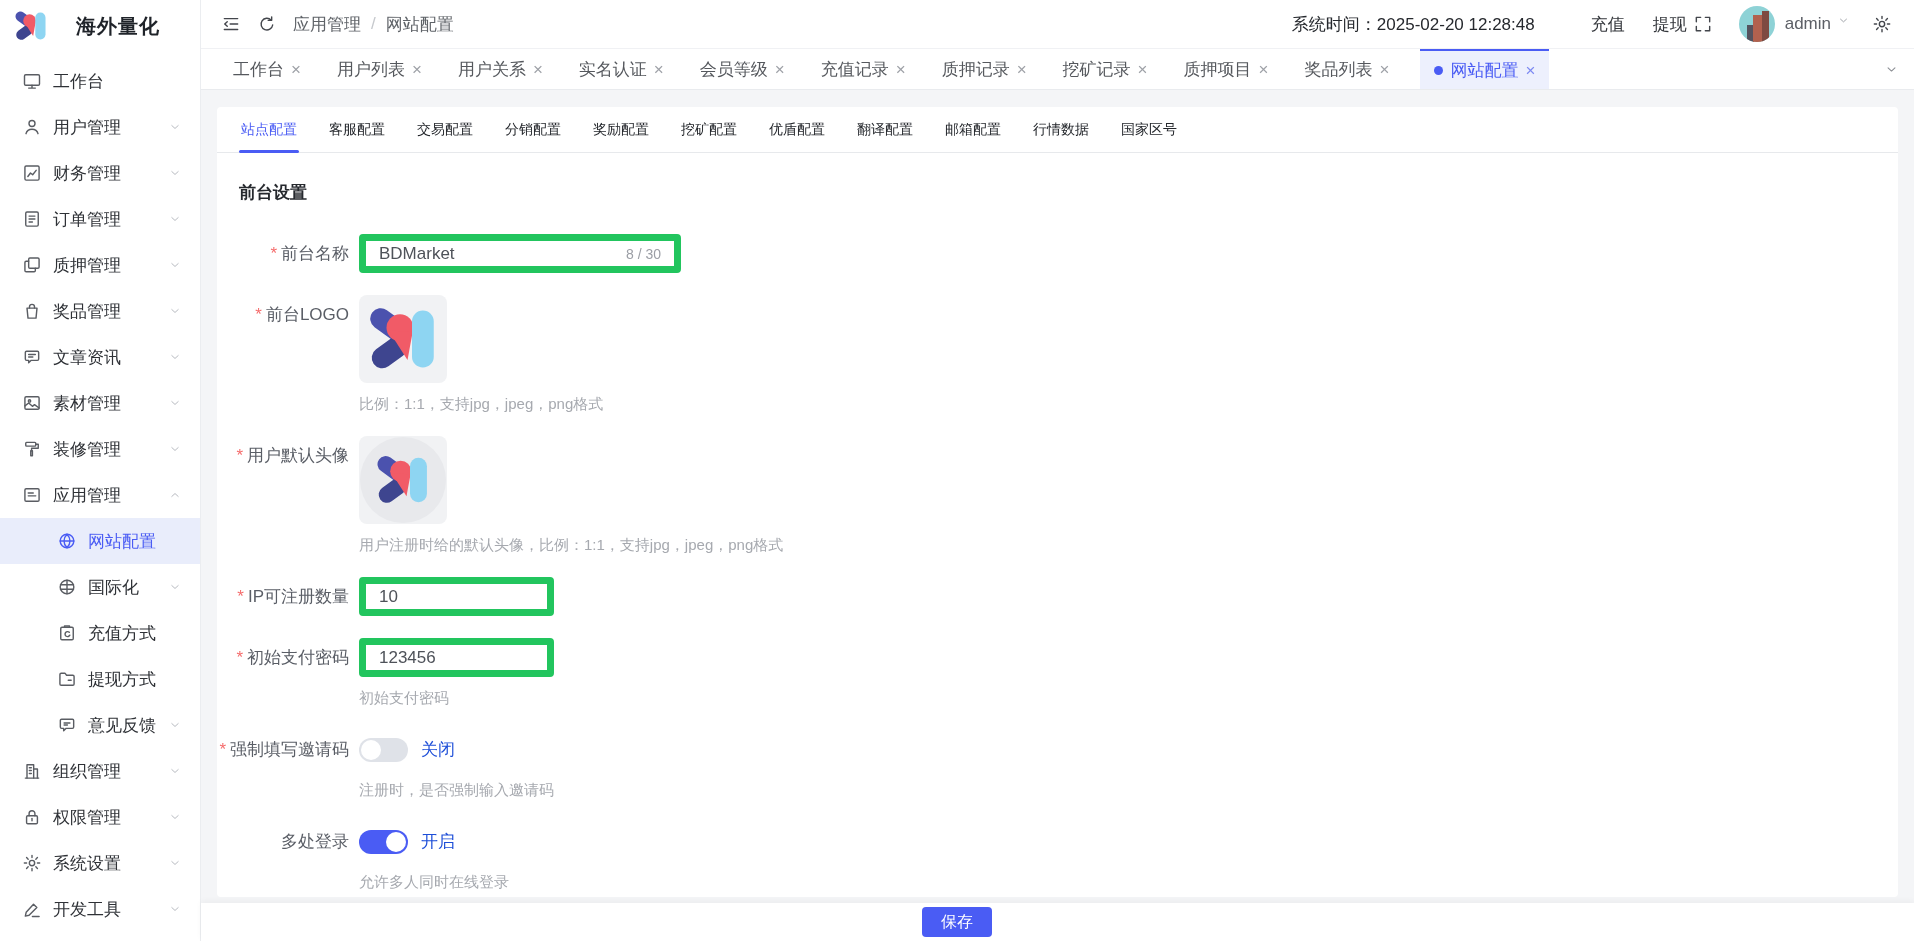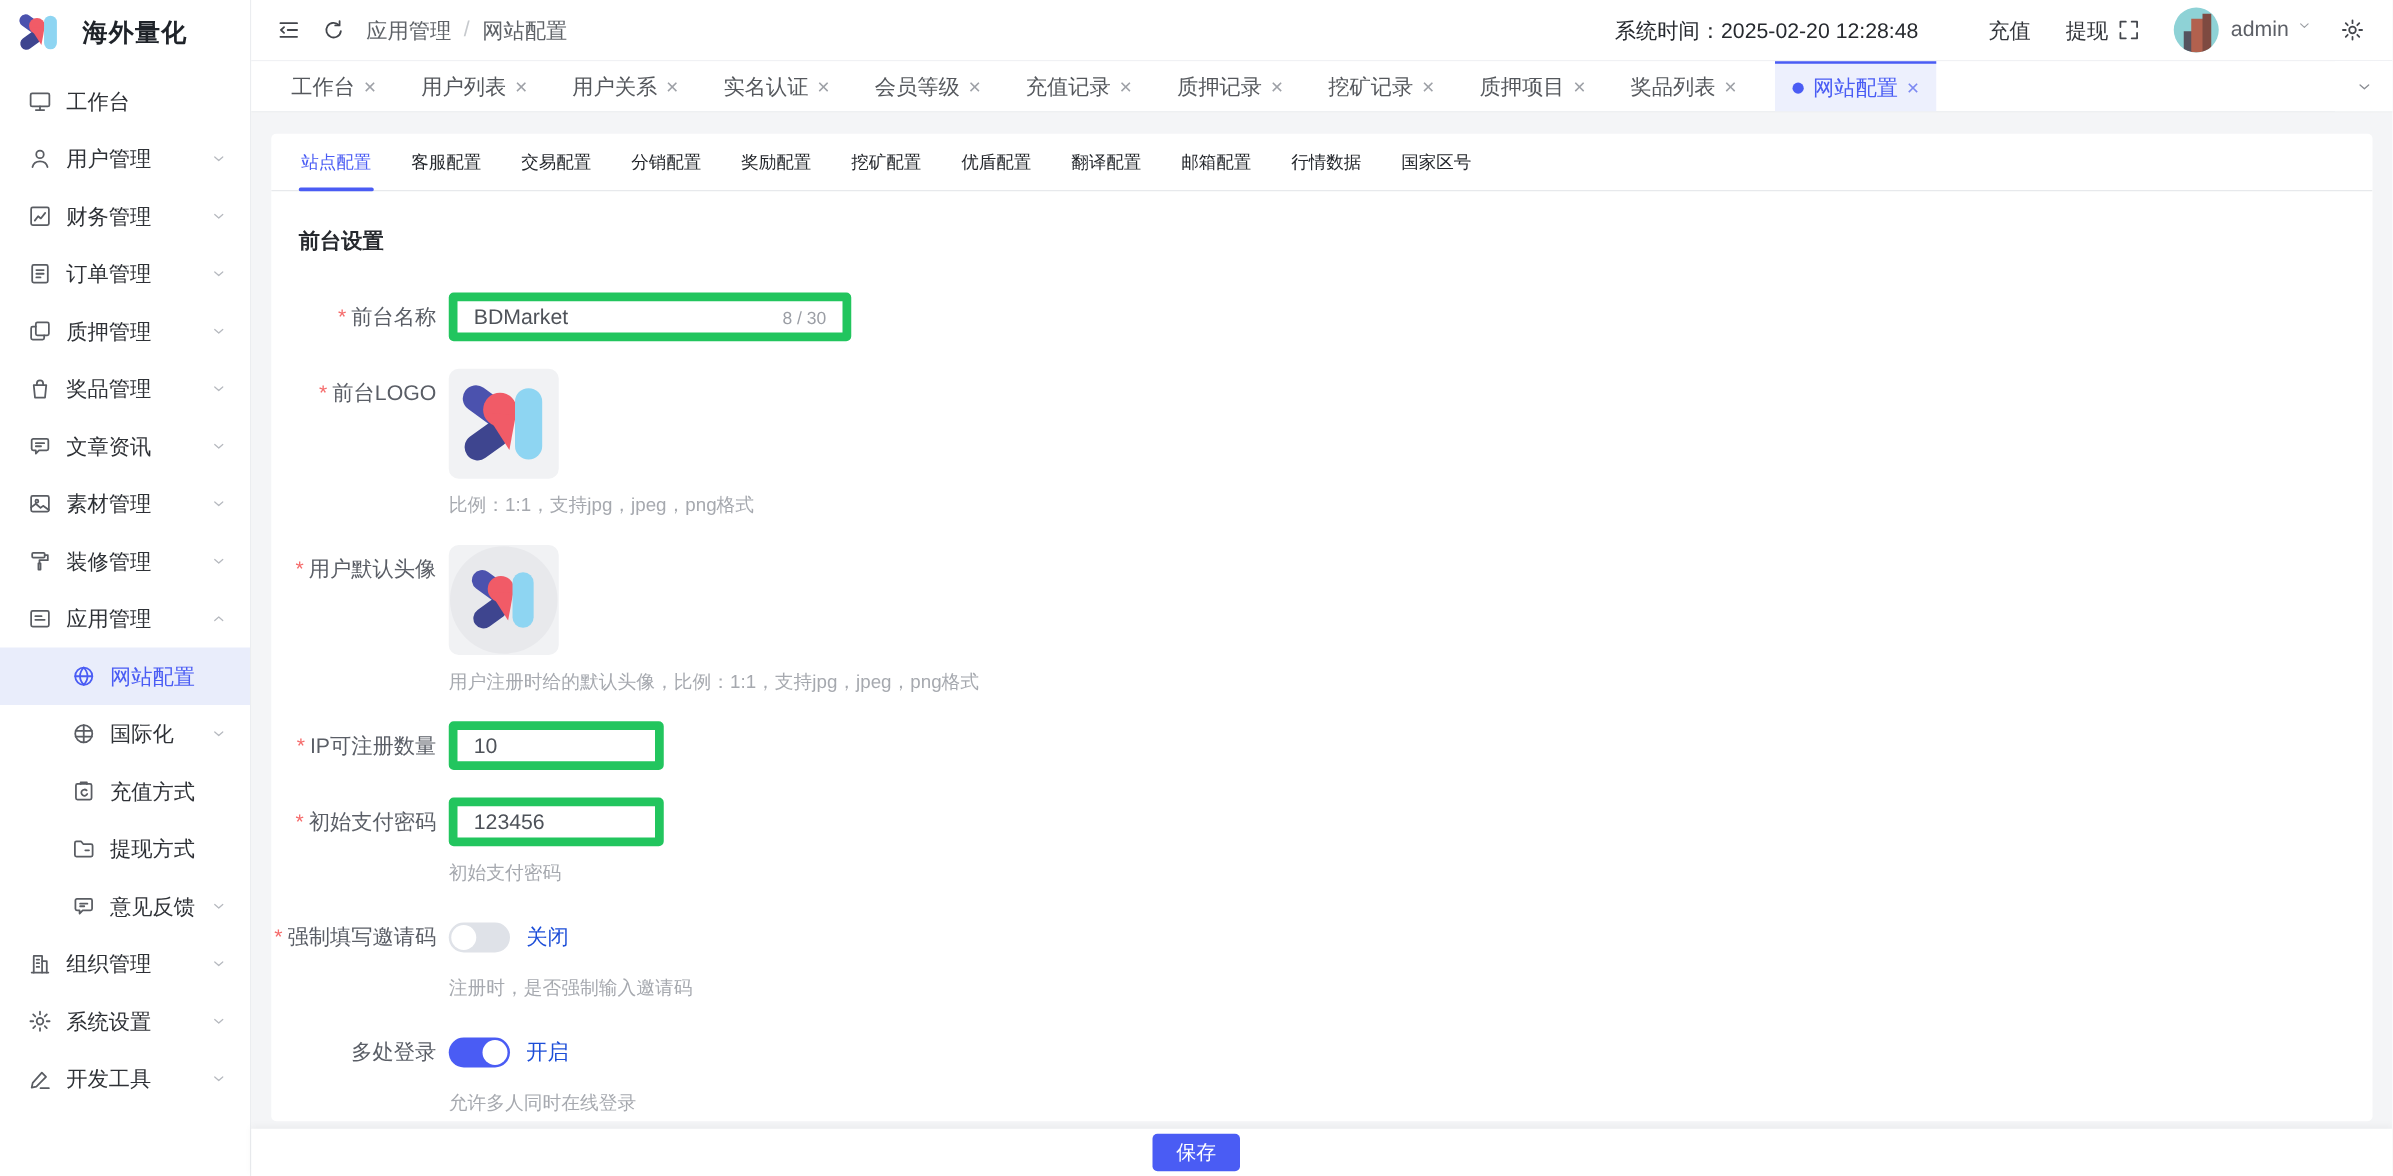--- a/index.html
+++ b/index.html
@@ -5,21 +5,21 @@
   * { box-sizing: border-box; margin: 0; padding: 0; }
   html,body { width:1914px; height:941px; }
   body {
     font-family: "Liberation Sans", "DejaVu Sans", sans-serif;
     font-size: 17px; color:#303136; background:#f4f5f7; overflow:hidden; position:relative;
   }
   .app { display:flex; width:1914px; height:941px; }
 
   
   .sidebar { width:201px; background:#fff; border-right:1px solid #ebedf0; flex-shrink:0; overflow:hidden; }
-  .sidebar-logo { height:52px; display:flex; align-items:center; gap:18px; padding-left:14px; }
+  .sidebar-logo { height:52px; display:flex; align-items:center; gap:28px; padding-left:14px; }
   .logo-mark { width:34px; height:34px; display:block; }
   .logo-mark svg { width:100%; height:100%; display:block; }
   .brand-name { font-size:20px; font-weight:bold; color:#1f2329; letter-spacing:1px; }
   .menu { padding-top:6px; }
   .menu-item { height:46px; display:flex; align-items:center; gap:11px; padding:0 18px 0 22px; color:#2e3136; cursor:pointer; }
   .menu-item .icon { width:20px; height:20px; color:#5a5d63; flex-shrink:0; }
   .icon svg { width:100%; height:100%; display:block; fill:none; stroke:currentColor; stroke-width:1.7; stroke-linecap:round; stroke-linejoin:round; }
   .menu-item .mlabel { font-size:17px; white-space:nowrap; }
   .menu-item .chev { margin-left:auto; width:14px; height:14px; color:#b6b9bf; }
   .menu-item.sub { padding-left:57px; }
@@ -63,21 +63,21 @@
   .subtab.active::after { content:""; position:absolute; left:0; right:0; bottom:-1px; height:3px; border-radius:2px; background:#4a5cf4; }
 
   .section-title { font-size:17px; font-weight:600; color:#26292e; margin:28px 0 30px 22px; }
   .form { }
   .frow { display:flex; margin-bottom:22px; }
   .flabel { width:142px; flex-shrink:0; text-align:right; padding-right:10px; font-size:17px; color:#5a5e66; line-height:39px; white-space:nowrap; }
   .star { color:#f56c6c; margin-right:4px; }
   .fctrl { display:flex; flex-direction:column; }
   .input { height:39px; border:7px solid #22c55e; border-radius:4px; background:#fff; display:flex; align-items:center; padding:0 13px; }
   .input.large { width:322px; }
-  .input.small { width:172px; }
+  .input.small { width:195px; }
   .input input.bare { border:none; outline:none; flex:1; min-width:0; font-size:17px; color:#4e5259; font-family:inherit; background:transparent; }
   .counter { margin-left:24px; color:#9b9ea5; font-size:14px; white-space:nowrap; }
   .imgtile { width:88px; height:88px; border-radius:8px; background:#f1f2f4; display:flex; align-items:center; justify-content:center; overflow:hidden; cursor:pointer; }
   .imgtile .tile-logo { width:72px; height:72px; display:block; }
   .imgtile .tile-logo svg { width:100%; height:100%; display:block; }
   .imgtile .circle { width:86px; height:86px; border-radius:50%; background:#e8e9ec; display:flex; align-items:center; justify-content:center; }
   .imgtile .circle .tile-logo { width:56px; height:56px; }
   .fhint { font-size:15px; color:#a6a9af; margin-top:12px; }
   .ctrl-line { display:flex; align-items:center; height:39px; }
   .switch { width:49px; height:24px; border-radius:12px; background:#dfe2e8; position:relative; cursor:pointer; flex-shrink:0; }
@@ -305,20 +305,35 @@
         <div class="menu-item">
           <span class="icon">
             <svg viewBox="0 0 24 24">
               <path d="M4 20.5h16"></path>
               <path d="M6 20.5V4.5h8v16"></path>
               <path d="M14 9.5h4.5v11"></path>
               <path d="M8.8 8h2.4M8.8 11.5h2.4M8.8 15h2.4"></path>
             </svg>
           </span>
           <span class="mlabel">组织管理</span>
+          <span class="icon chev">
+            <svg viewBox="0 0 24 24">
+              <path d="M6.5 9.5l5.5 5 5.5-5"></path>
+            </svg>
+          </span>
+        </div>
+        <div class="menu-item">
+          <span class="icon">
+            <svg viewBox="0 0 24 24">
+              <rect x="5.5" y="10.5" width="13" height="9.5" rx="1.5"></rect>
+              <path d="M8.5 10.5V8a3.5 3.5 0 0 1 7 0v2.5"></path>
+              <path d="M12 13.8v2.6"></path>
+            </svg>
+          </span>
+          <span class="mlabel">权限管理</span>
           <span class="icon chev">
             <svg viewBox="0 0 24 24">
               <path d="M6.5 9.5l5.5 5 5.5-5"></path>
             </svg>
           </span>
         </div>
         <div class="menu-item">
           <span class="icon">
             <svg viewBox="0 0 24 24">
               <circle cx="12" cy="12" r="3.2"></circle>

